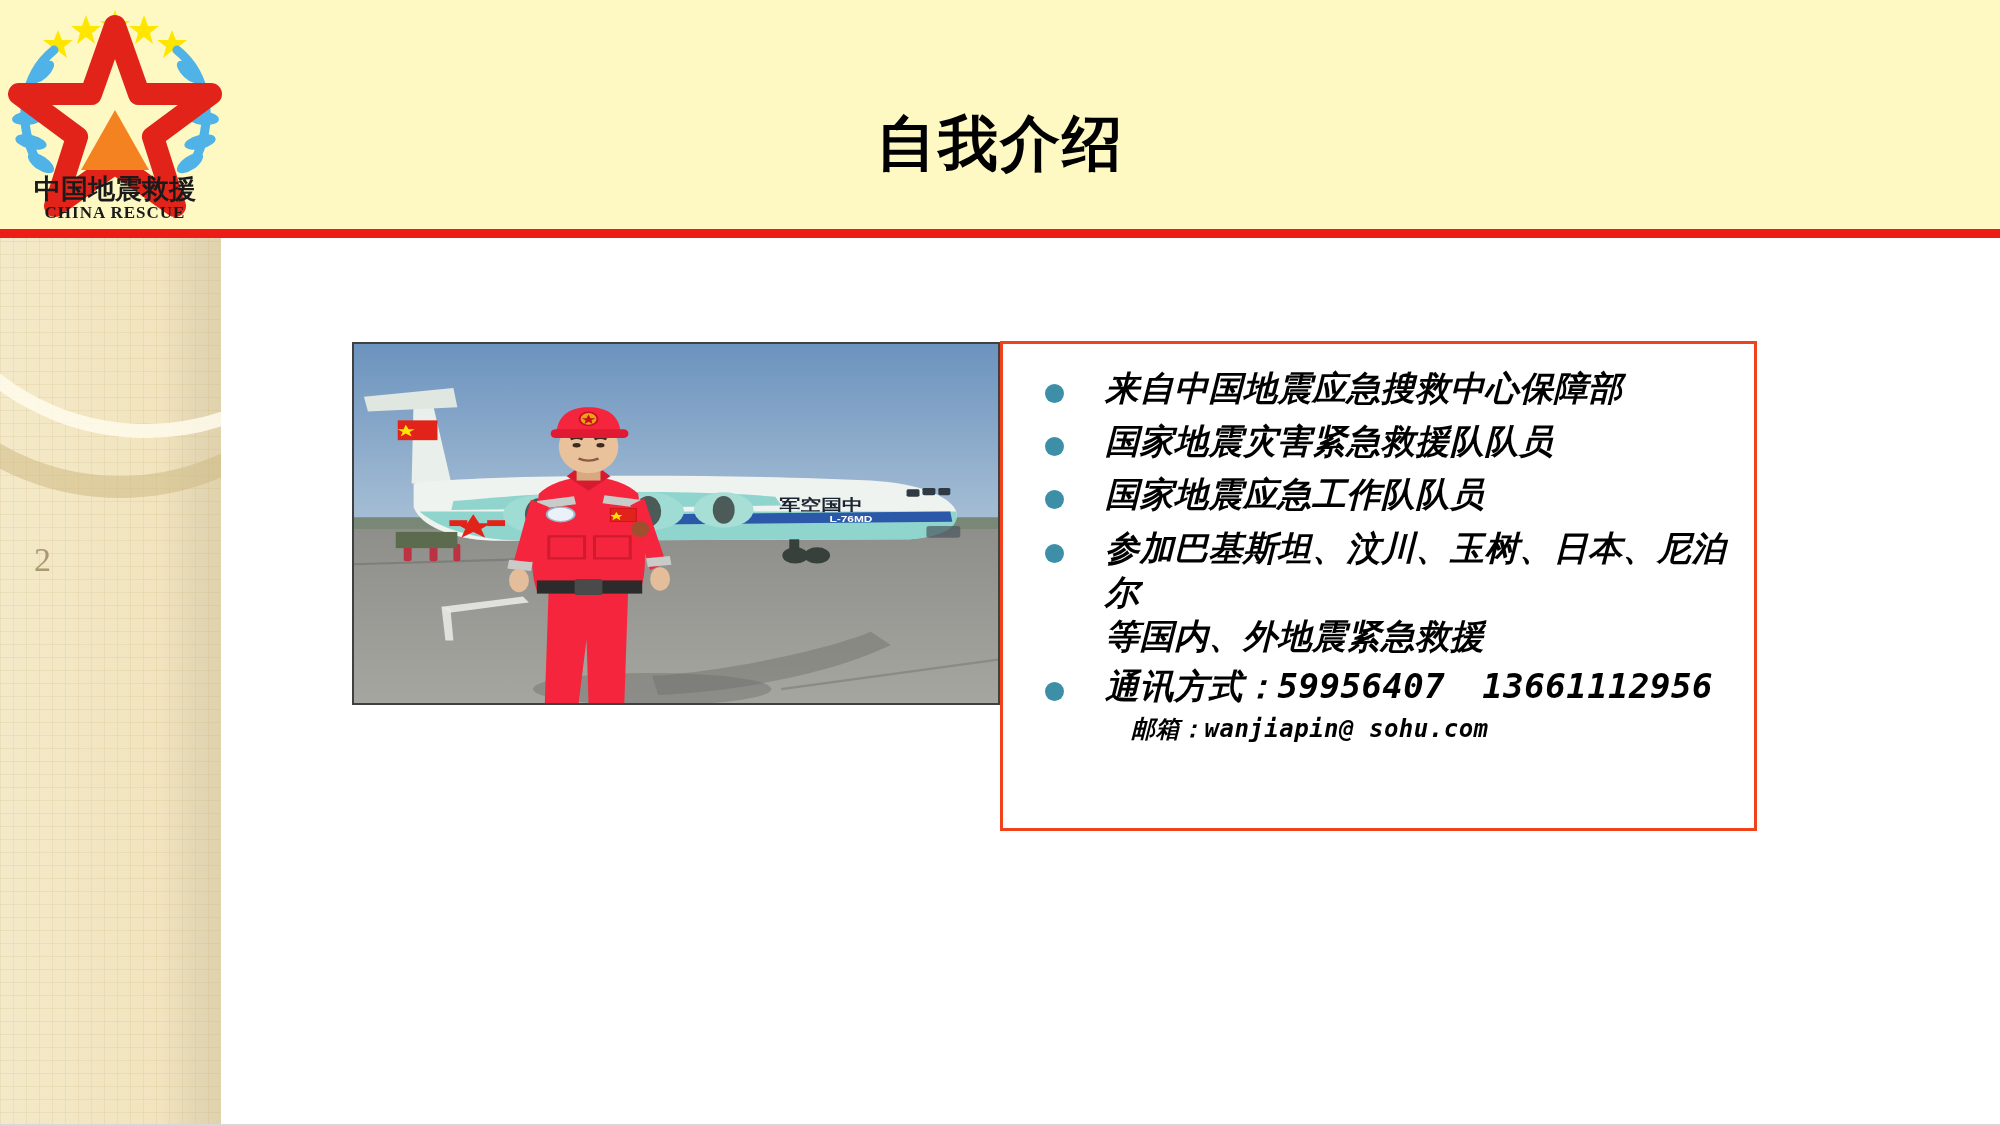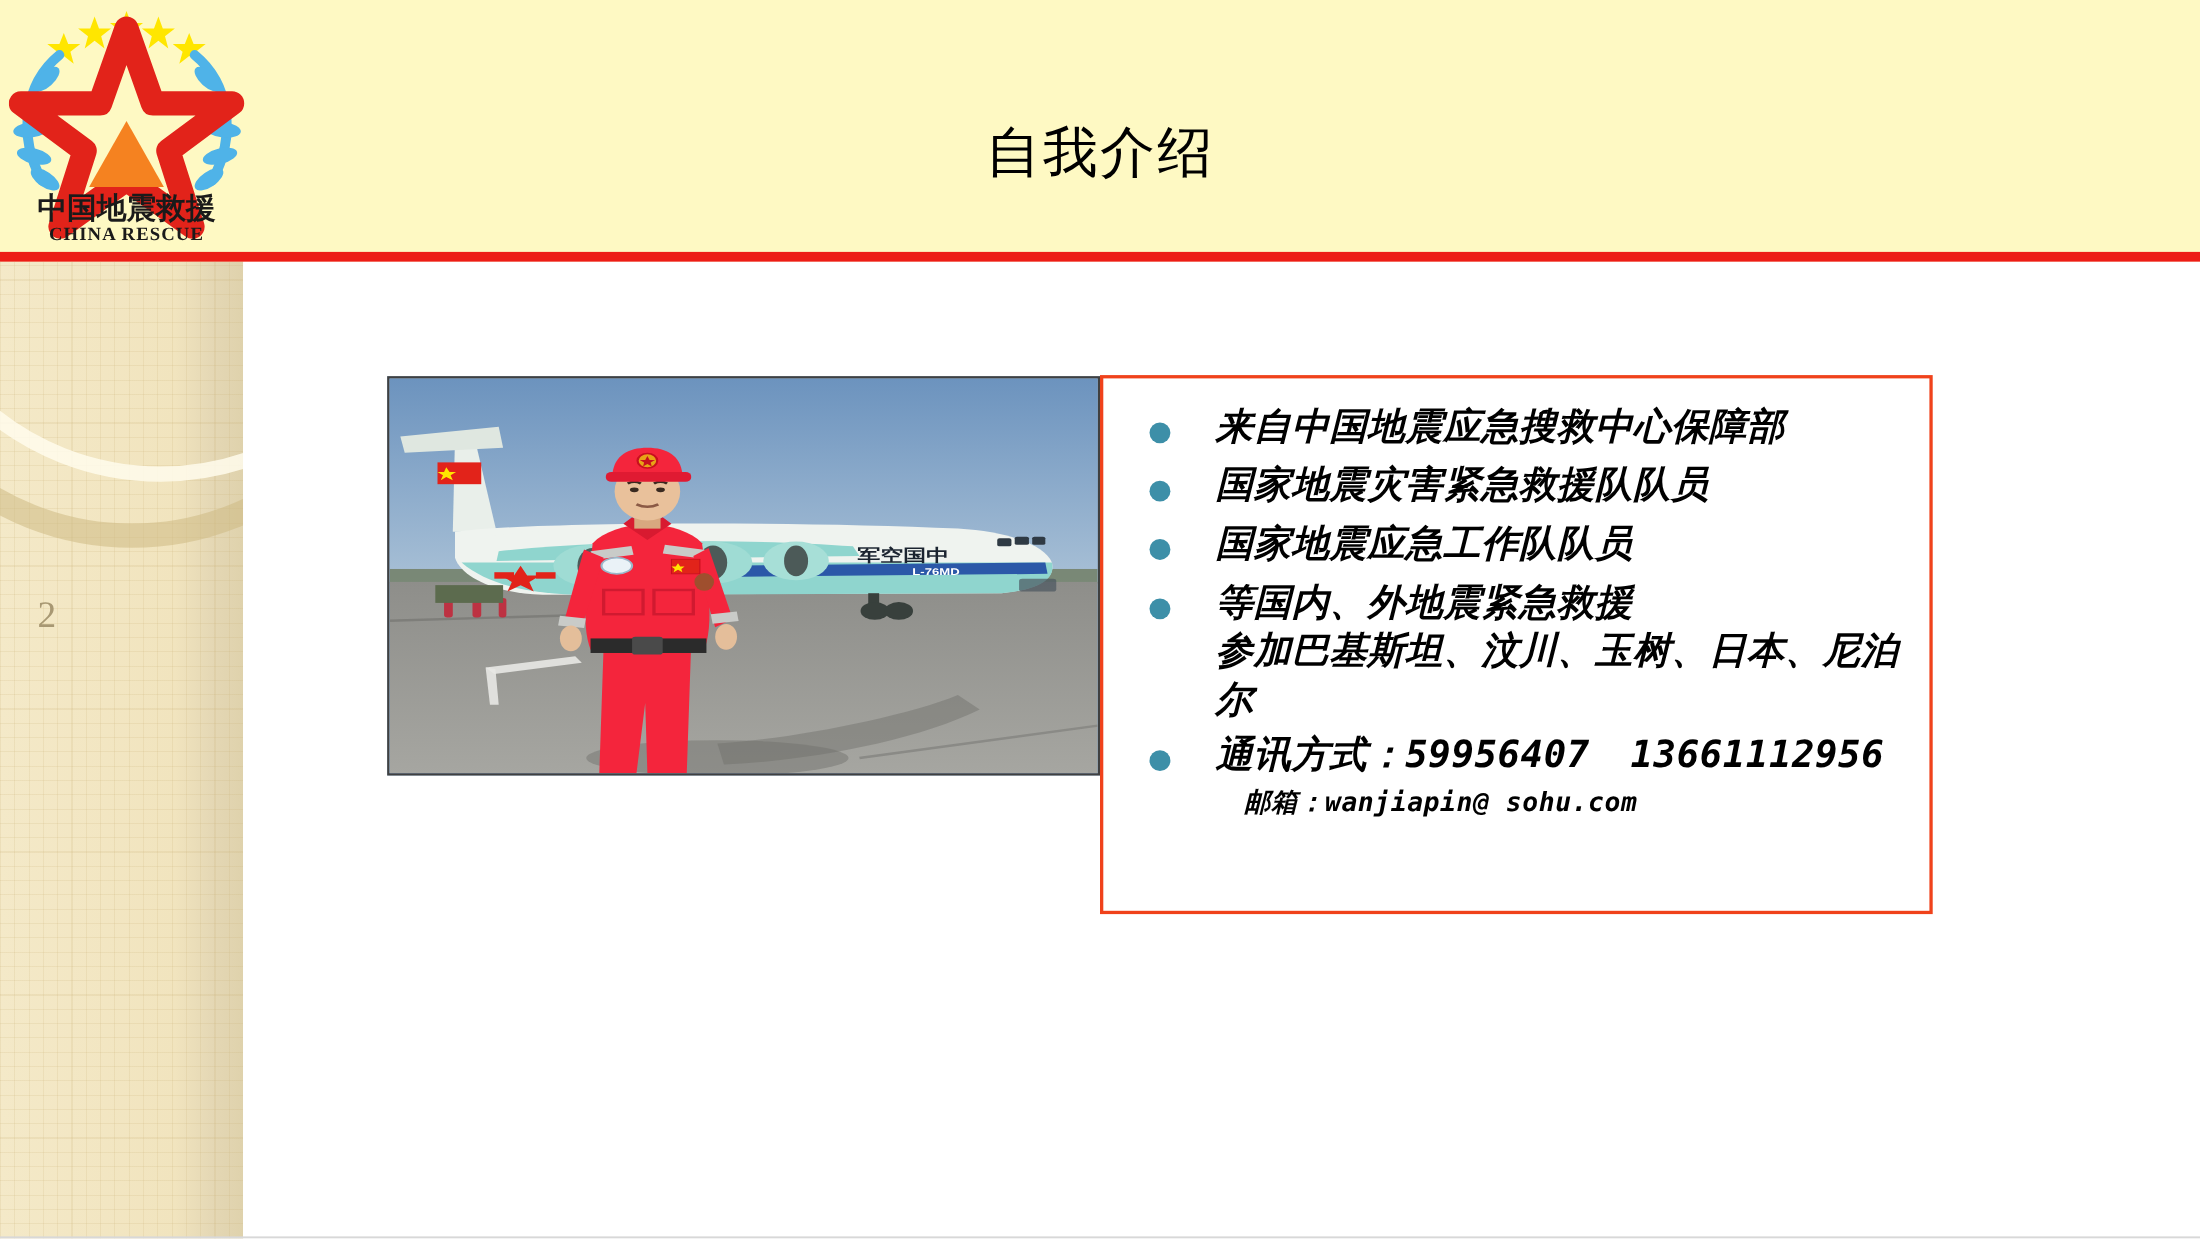--- a/index.html
+++ b/index.html
@@ -39,26 +39,26 @@
     width: 2000px;
     height: 9px;
     background: #ED1C16;
   }
   .page-title {
     position: absolute;
     left: 0;
     top: 112px;
     width: 2000px;
     text-align: center;
-    font-size: 50px;
+    font-size: 60px;
     line-height: 1.05;
     color: #000000;
     letter-spacing: 2px;
     font-family: "DejaVu Sans", "Liberation Sans", sans-serif;
-    font-weight: 400;
+    font-weight: 700;
   }
 
   
   .logo {
     position: absolute;
     left: 8px;
     top: 2px;
     width: 215px;
     height: 226px;
   }
@@ -408,22 +408,22 @@
         <span class="bullet-text">国家地震灾害紧急救援队队员</span>
       </li>
 
       <li class="bullet-row">
         <span class="bullet-dot"></span>
         <span class="bullet-text">国家地震应急工作队队员</span>
       </li>
 
       <li class="bullet-row tight">
         <span class="bullet-dot"></span>
+        <span class="bullet-text">参加巴基斯坦、汶川、玉树、日本、尼泊尔</span>
         <span class="bullet-text">等国内、外地震紧急救援</span>
-        <span class="bullet-text">参加巴基斯坦、汶川、玉树、日本、尼泊尔</span>
       </li>
 
 
       <li class="bullet-row tight">
         <span class="bullet-dot"></span>
         <span class="bullet-text"><span>通讯方式：</span><span class="mono">59956407</span>&nbsp;&nbsp;&nbsp;<span class="mono">13661112956</span></span>
       </li>
 
       <li class="contact-sub">
         <span class="bullet-text"><span>邮箱：</span><span>wanjiapin@ sohu.com</span></span>

